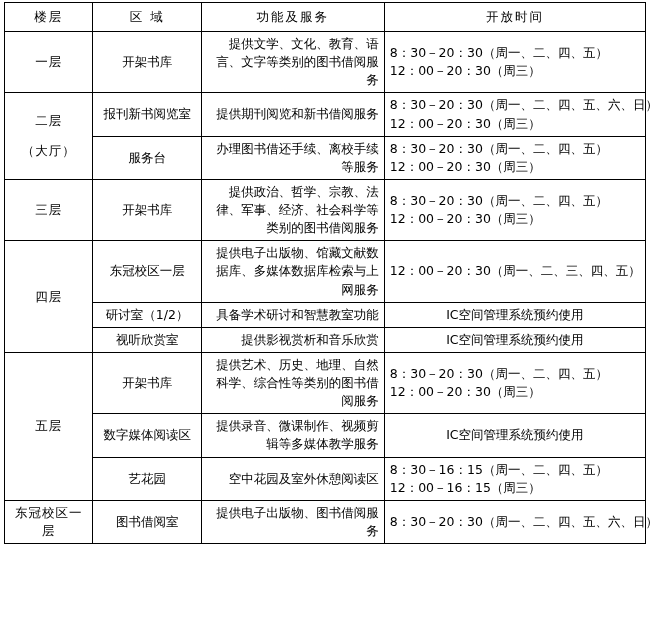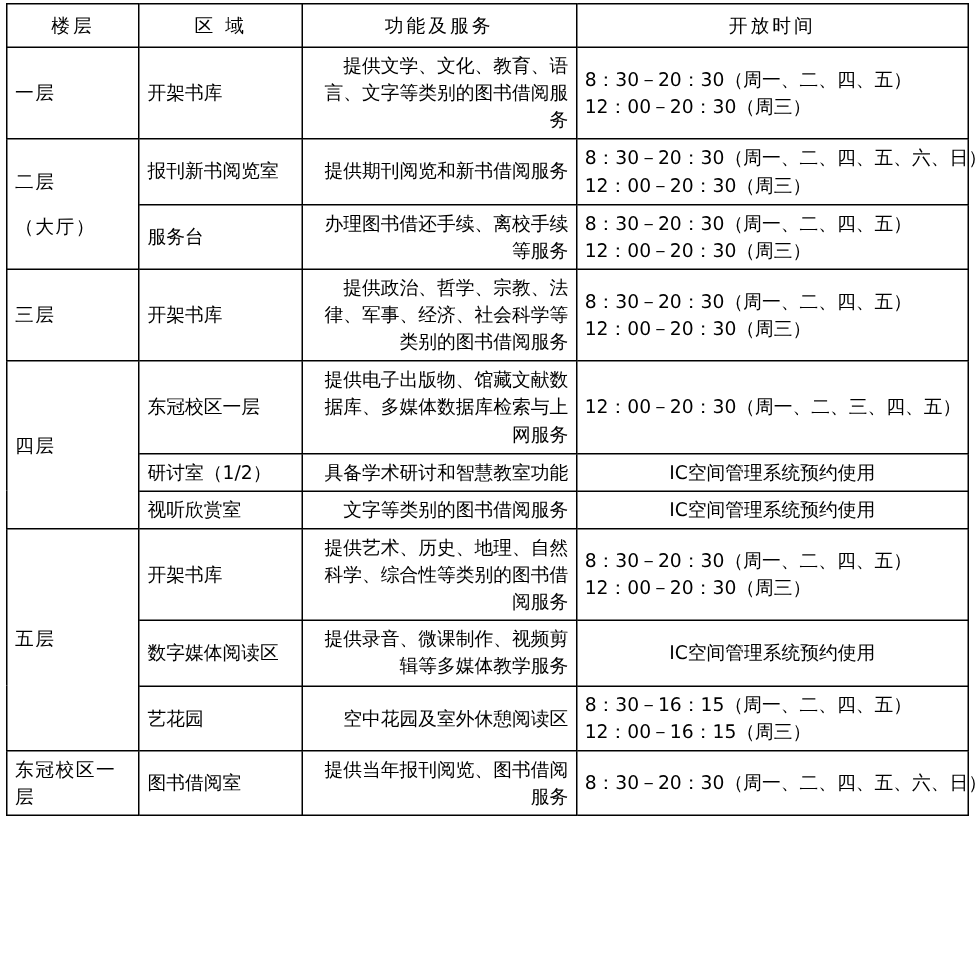--- a/index.html
+++ b/index.html
@@ -41,29 +41,30 @@
     letter-spacing: 2px;
     padding: 5px 4px;
     height: 22px;
   }
   .col-floor { width: 88px; }
   .col-area  { width: 108px; }
   .col-svc   { width: 182px; }
   .col-time  { width: 260px; }
 
   td.floor {
+    text-align: center;
     font-size: 13.5px;
     letter-spacing: 1px;
   }
   td.floor .sub {
     display: block;
     margin-top: 12px;
   }
   td.area {
-    text-align: left;
+    text-align: center;
     font-size: 13px;
   }
   td.svc {
     text-align: right;
     font-size: 12.5px;
   }
   td.time {
     text-align: left;
     font-size: 12.5px;
   }
@@ -138,21 +139,21 @@
         </tr>
         <tr>
           <td class="area">研讨室（1/2）</td>
           <td class="svc">具备学术研讨和智慧教室功能</td>
           <td class="time center">
             <span class="line">IC空间管理系统预约使用</span>
           </td>
         </tr>
         <tr>
           <td class="area">视听欣赏室</td>
-          <td class="svc">文字等类别的图书借阅服务</td>
+          <td class="svc">提供影视赏析和音乐欣赏</td>
           <td class="time center">
             <span class="line">IC空间管理系统预约使用</span>
           </td>
         </tr>
         <tr>
           <td class="floor" rowspan="3"><span>五层</span></td>
           <td class="area">开架书库</td>
           <td class="svc">提供艺术、历史、地理、自然科学、综合性等类别的图书借阅服务</td>
           <td class="time">
             <span class="line">8：30－20：30（周一、二、四、五）</span>
@@ -170,20 +171,20 @@
           <td class="area">艺花园</td>
           <td class="svc">空中花园及室外休憩阅读区</td>
           <td class="time">
             <span class="line">8：30－16：15（周一、二、四、五）</span>
             <span class="line">12：00－16：15（周三）</span>
           </td>
         </tr>
         <tr>
           <td class="floor"><span>东冠校区一层</span></td>
           <td class="area">图书借阅室</td>
-          <td class="svc">提供当年报刊阅览、图书借阅服务</td>
+          <td class="svc">提供电子出版物、图书借阅服务</td>
           <td class="time">
             <span class="line">8：30－20：30（周一、二、四、五、六、日）</span>
           </td>
         </tr>
       </tbody>
   </table>
 </div>
 
 </body></html>

